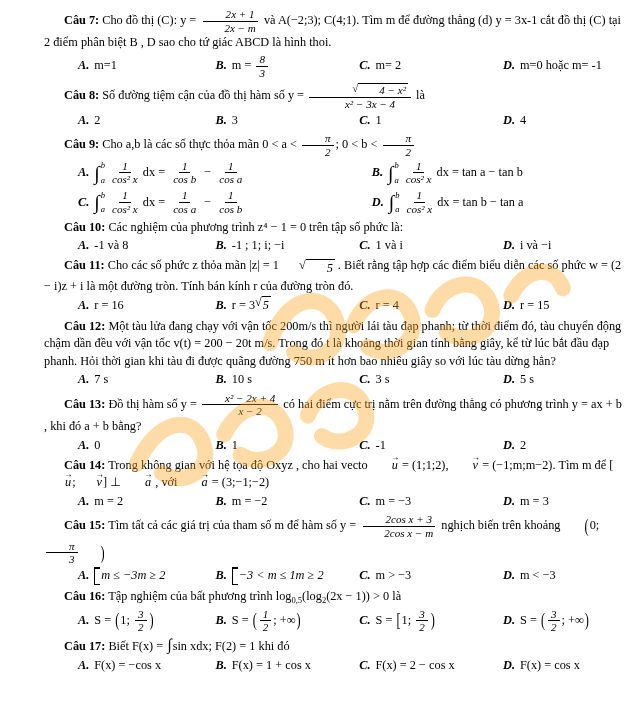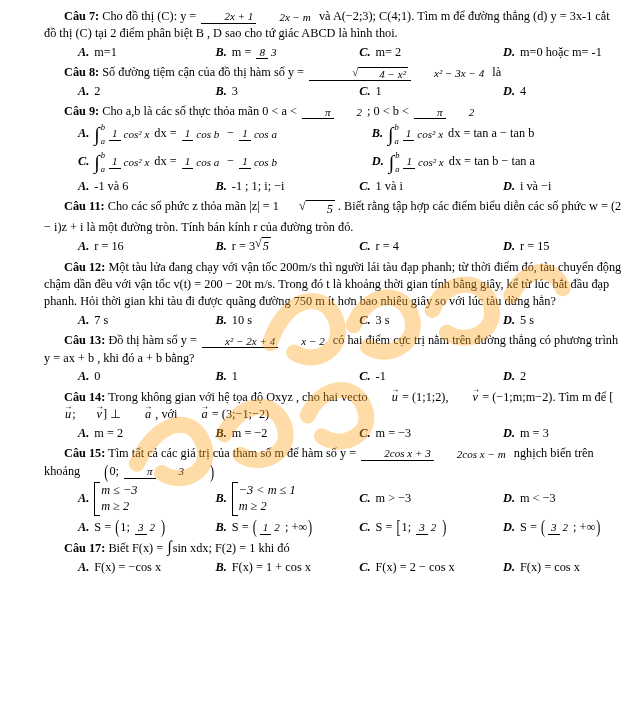--- a/index.html
+++ b/index.html
@@ -13,36 +13,36 @@
   .question{margin-bottom:3px;font-family:Liberation Serif, serif;}
   .stem{text-indent:20px;}
   .options{padding-left:34px;display:grid;column-gap:6px;margin-top:1px;}
   .cols4{grid-template-columns:1.05fr 1.1fr 1.1fr .95fr;}
   .cols2{grid-template-columns:1.15fr 1fr;row-gap:3px;}
   .opt{white-space:nowrap;display:flex;align-items:center;}
   .olabel{font-weight:bold;font-style:italic;margin-right:5px;}
   .obody{display:inline-flex;align-items:center;flex-wrap:nowrap;}
   .obody .txt{white-space:pre;}
   .bold{font-weight:bold;}
-  .frac{display:inline-flex;flex-direction:row;align-items:center;vertical-align:middle;
+  .frac{display:inline-flex;flex-direction:column;align-items:center;vertical-align:middle;
         font-size:.9em;line-height:1.15;text-align:center;margin:0 2px;font-style:italic;}
   .frac>.num{border-bottom:1px solid #000;padding:0 3px;display:block;}
   .frac>.den{padding:0 3px;display:block;}
   .sqrt{display:inline-flex;align-items:flex-start;}
   .sqrt>.rad{line-height:1.05;}
   .sqrt>.sqb{border-top:1px solid #000;padding:0 2px 0 1px;font-style:italic;}
   .intl{display:inline-flex;align-items:center;vertical-align:middle;margin-right:2px;}
   .intl>.sign{font-size:20px;line-height:1;}
   .intl>.lims{display:inline-flex;flex-direction:column;justify-content:space-between;
               height:23px;font-size:8.5px;font-style:italic;line-height:1;padding:1px 0 1px 1px;}
   .ints{font-size:16px;line-height:1;margin:0 1px;}
   .sub{font-size:8.5px;vertical-align:sub;}
   .vec{font-style:italic;position:relative;display:inline-block;padding:0 1px;}
   .vec::before{content:"\2192";position:absolute;top:-.72em;left:0;font-size:.7em;}
-  .cases{display:inline-flex;flex-direction:column;align-items:flex-start;vertical-align:middle;
+  .cases{display:inline-flex;align-items:flex-start;vertical-align:middle;
          position:relative;border-left:1.4px solid #000;padding:1px 2px 1px 6px;
          line-height:1.3;font-style:italic;}
   .cases::before,.cases::after{content:"";position:absolute;left:0;width:5px;height:1.4px;background:#000;}
   .cases::before{top:0;}
   .cases::after{bottom:0;}
   .bigp{display:inline-block;transform:scaleY(1.5);vertical-align:-1px;margin:0 1px;}
   .watermark{position:absolute;z-index:2;pointer-events:none;opacity:.38;}
 </style>
 </head>
 <body>
@@ -217,25 +217,26 @@
             <span class="frac">
               <span class="num"><span class="txt">1</span></span>
               <span class="den"><span class="txt">cos² x</span></span>
             </span>
             <span class="txt">dx = tan b − tan a</span>
           </span>
         </div>
       </div>
     </div>
     <div class="question">
-      <div class="options cols4">
-        <div class="opt">
-          <span class="olabel">A.</span>
-          <span class="obody">
-            <span class="txt">-1 và 6</span>
+      <div class="stem"><span class="bold">Câu 10:</span><span class="txt"> Các nghiệm của phương trình z⁴ − 1 = 0 trên tập số phức là:</span></div>
+      <div class="options cols4">
+        <div class="opt">
+          <span class="olabel">A.</span>
+          <span class="obody">
+            <span class="txt">-1 và 8</span>
           </span>
         </div>
         <div class="opt">
           <span class="olabel">B.</span>
           <span class="obody">
             <span class="txt">-1 ; 1; i; −i</span>
           </span>
         </div>
         <div class="opt">
           <span class="olabel">C.</span>
@@ -412,20 +413,21 @@
         </div>
         <div class="opt">
           <span class="olabel">D.</span>
           <span class="obody">
             <span class="txt">m &lt; −3</span>
           </span>
         </div>
       </div>
     </div>
     <div class="question">
+      <div class="stem"><span class="bold">Câu 16:</span><span class="txt"> Tập nghiệm của bất phương trình log</span><span class="sub">0,5</span><span class="txt">(log</span><span class="sub">2</span><span class="txt">(2x − 1)) &gt; 0 là</span></div>
       <div class="options cols4">
         <div class="opt">
           <span class="olabel">A.</span>
           <span class="obody">
             <span class="txt">S = </span>
             <span class="bigp">(</span>
             <span class="txt">1; </span>
             <span class="frac">
               <span class="num"><span class="txt">3</span></span>
               <span class="den"><span class="txt">2</span></span>

